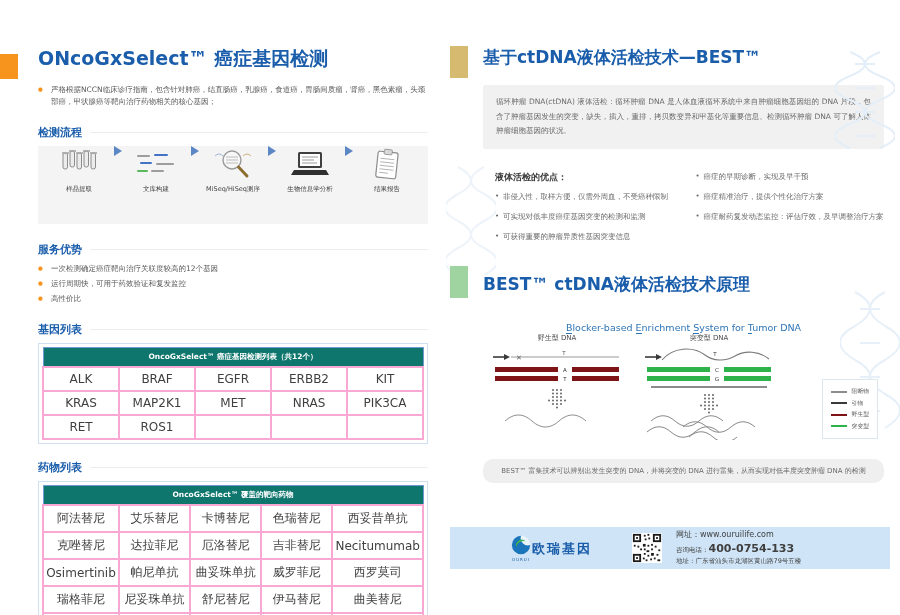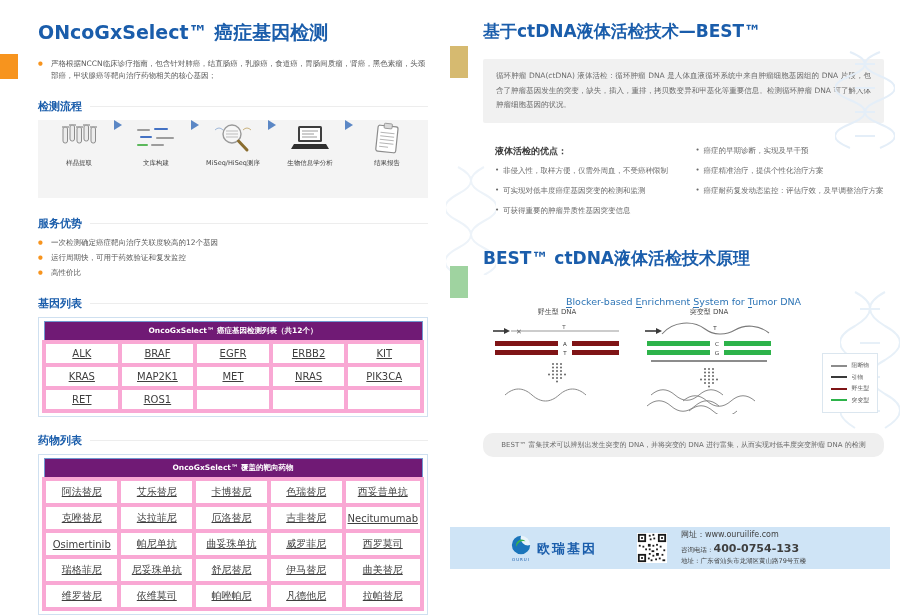--- a/index.html
+++ b/index.html
@@ -8,21 +8,21 @@
   .col{position:absolute;top:0;height:615px;}
   .col.left{left:0;width:450px;}
   .col.right{left:450px;width:450px;}
   .l-inner{padding:0 22px 0 38px;}
   .r-inner{padding:0 16px 0 33px;}
   .accent{position:absolute;left:0;width:18px;z-index:2;}
   .accent.orange{top:54px;height:25px;background:#f7941e;}
   .accent.gold{top:46px;height:32px;background:#d6ba70;}
   .accent.green{top:266px;height:32px;background:#9fd3a0;}
   h1{margin:0;font-size:19px;font-weight:bold;color:#1a5dab;letter-spacing:0;}
-  .title-row{margin-top:20px;}
+  .title-row{margin-top:46px;}
   .title-row.second{margin-top:0;position:relative;}
   
   .h2{display:flex;align-items:center;gap:8px;margin:18px 0 6px 0;}
   .h2 b{font-size:11px;font-weight:bold;color:#1a5dab;white-space:nowrap;}
   .h2 i{flex:1;height:0;border-top:1px solid #ededed;}
   
   ul.dots{list-style:none;margin:12px 0 0 0;padding:0;}
   ul.dots li{position:relative;padding-left:13px;font-size:7.5px;line-height:1.55;
              color:#595959;margin-bottom:3px;}
   ul.dots li::before{content:"●";position:absolute;left:0;top:1px;font-size:5.5px;color:#f7941e;}
@@ -30,24 +30,24 @@
   .flowbox{margin-top:6px;background:#f4f4f4;height:78px;display:flex;
            justify-content:space-between;padding:0 8px;}
   .step{width:66px;text-align:center;}
   .step .ic{height:36px;display:flex;align-items:center;justify-content:center;}
   .step .lbl{font-size:6.5px;color:#404040;margin-top:3px;white-space:nowrap;}
   .flow-arrow{width:0;height:0;border-top:5px solid transparent;border-bottom:5px solid transparent;
               border-left:8px solid #5b87c5;margin:0 1px;}
   
   .tblwrap{border:1px solid #cfe0f0;padding:3px;margin-top:6px;background:#fff;}
   table.tbl{width:100%;border-collapse:collapse;}
-  table.tbl th{background:#701a75;color:#fff;font-size:7.5px;font-weight:bold;padding:4px 2px;
+  table.tbl th{background:#0f766e;color:#fff;font-size:7.5px;font-weight:bold;padding:4px 2px;
                border:1px solid #7199d1;}
-  table.tbl td{border:4px solid #f9a8d4;font-size:10px;color:#3f3f3f;text-align:center;
-               padding:4px 2px;background:#fff;width:20%;text-decoration:underline;}
+  table.tbl td{border:2px solid #f9a8d4;font-size:12px;color:#3f3f3f;text-align:center;
+               padding:4px 2px;background:#fff;width:20%;}
   
   .introbox{margin-top:16px;background:#f1f1f1;border-radius:2px;padding:10px 13px;
             font-size:7.5px;line-height:1.95;color:#6a6a6a;text-align:justify;}
   .pu-row{display:flex;margin-top:22px;}
   .pu-col{flex:1;padding-left:12px;}
   .pu-col h3{margin:0 0 7px 0;font-size:9px;color:#3a3a3a;font-weight:bold;}
   ul.mdots{list-style:none;margin:0;padding:0;}
   ul.mdots li{position:relative;padding-left:8px;font-size:7.5px;color:#6a6a6a;
               line-height:1.6;margin-bottom:8px;}
   ul.mdots li::before{content:"•";position:absolute;left:0;top:0;color:#6a6a6a;font-size:7px;}
@@ -66,21 +66,21 @@
   .lg-swatch.blocker{background:#8c8c8c;}
   .lg-swatch.primer{background:#3a3a3a;}
   .lg-swatch.wild{background:#7f1416;}
   .lg-swatch.mutant{background:#2db34a;}
   .lg-item span{font-size:5.8px;color:#555;}
   .summary{margin-top:8px;background:#efefef;border-radius:10px;font-size:7px;color:#6a6a6a;
            text-align:center;padding:7px 6px;}
   
   .footer{position:absolute;left:0;right:10px;top:527px;height:42px;background:#cfe4f6;
           display:flex;align-items:center;padding-left:60px;box-sizing:border-box;gap:14px;}
-  .logo{display:flex;align-items:flex-end;gap:5px;}
+  .logo{display:flex;align-items:flex-end;}
   .logo-mark{display:flex;flex-direction:column;align-items:center;}
   .logo-sub{font-size:4px;color:#1a5dab;margin-top:1px;letter-spacing:1px;}
   .logo-text{font-size:13px;font-weight:bold;color:#1a5dab;letter-spacing:2px;padding-bottom:4px;}
   .qr{margin-left:26px;}
   .contact{font-size:6.5px;color:#3f3f3f;line-height:1.5;}
   .contact .site{font-size:8px;}
   .contact .phone b{font-size:11px;font-weight:bold;}
   
   .wm{position:absolute;opacity:1;pointer-events:none;}
 </style>

